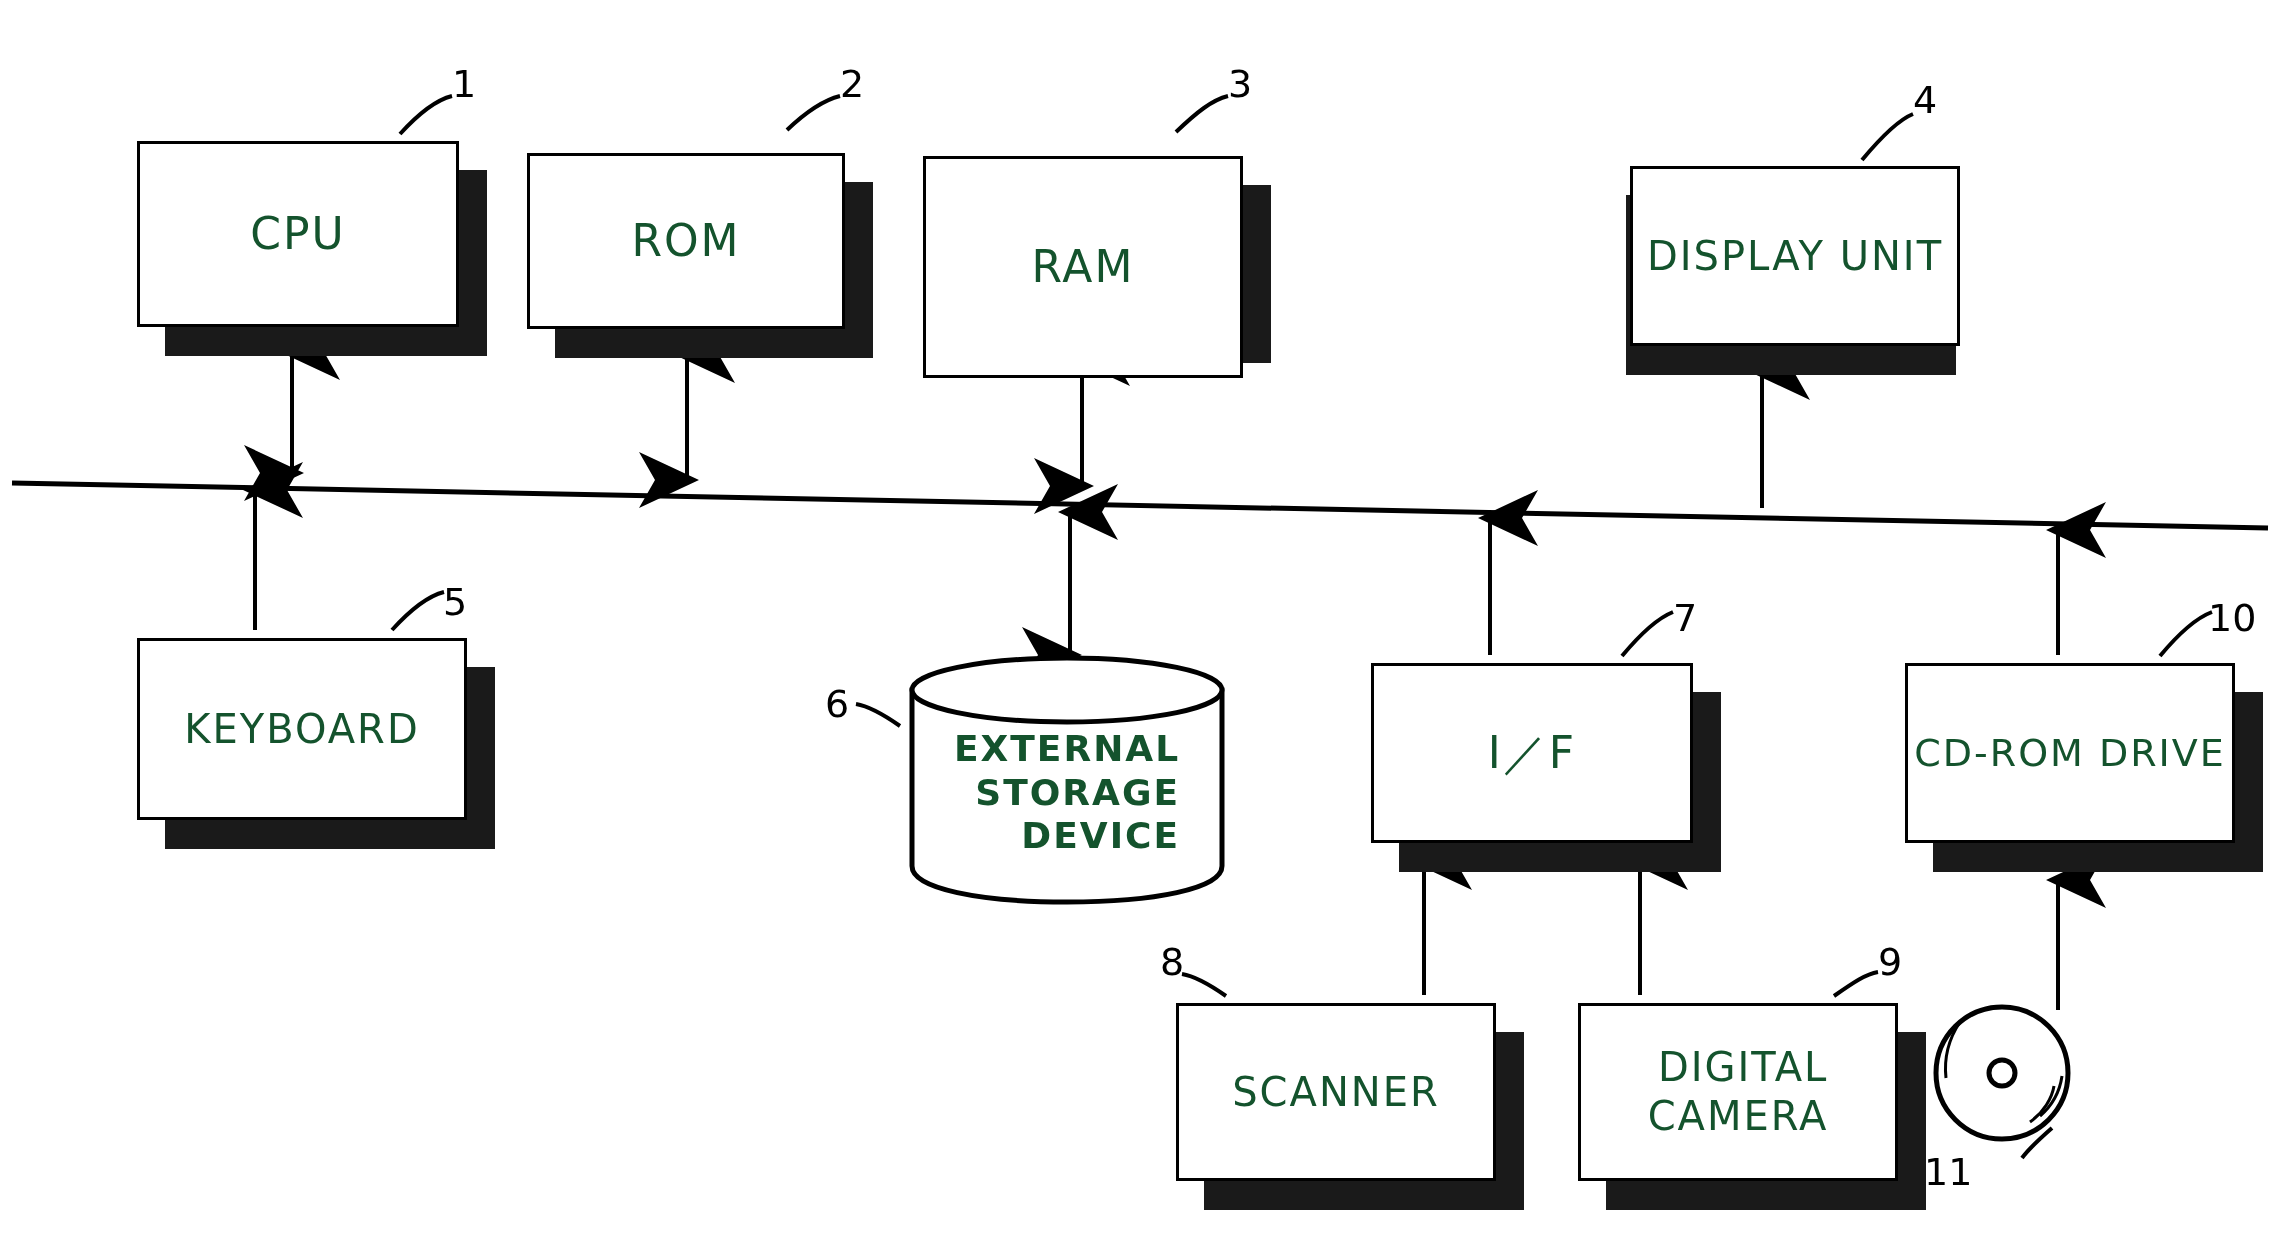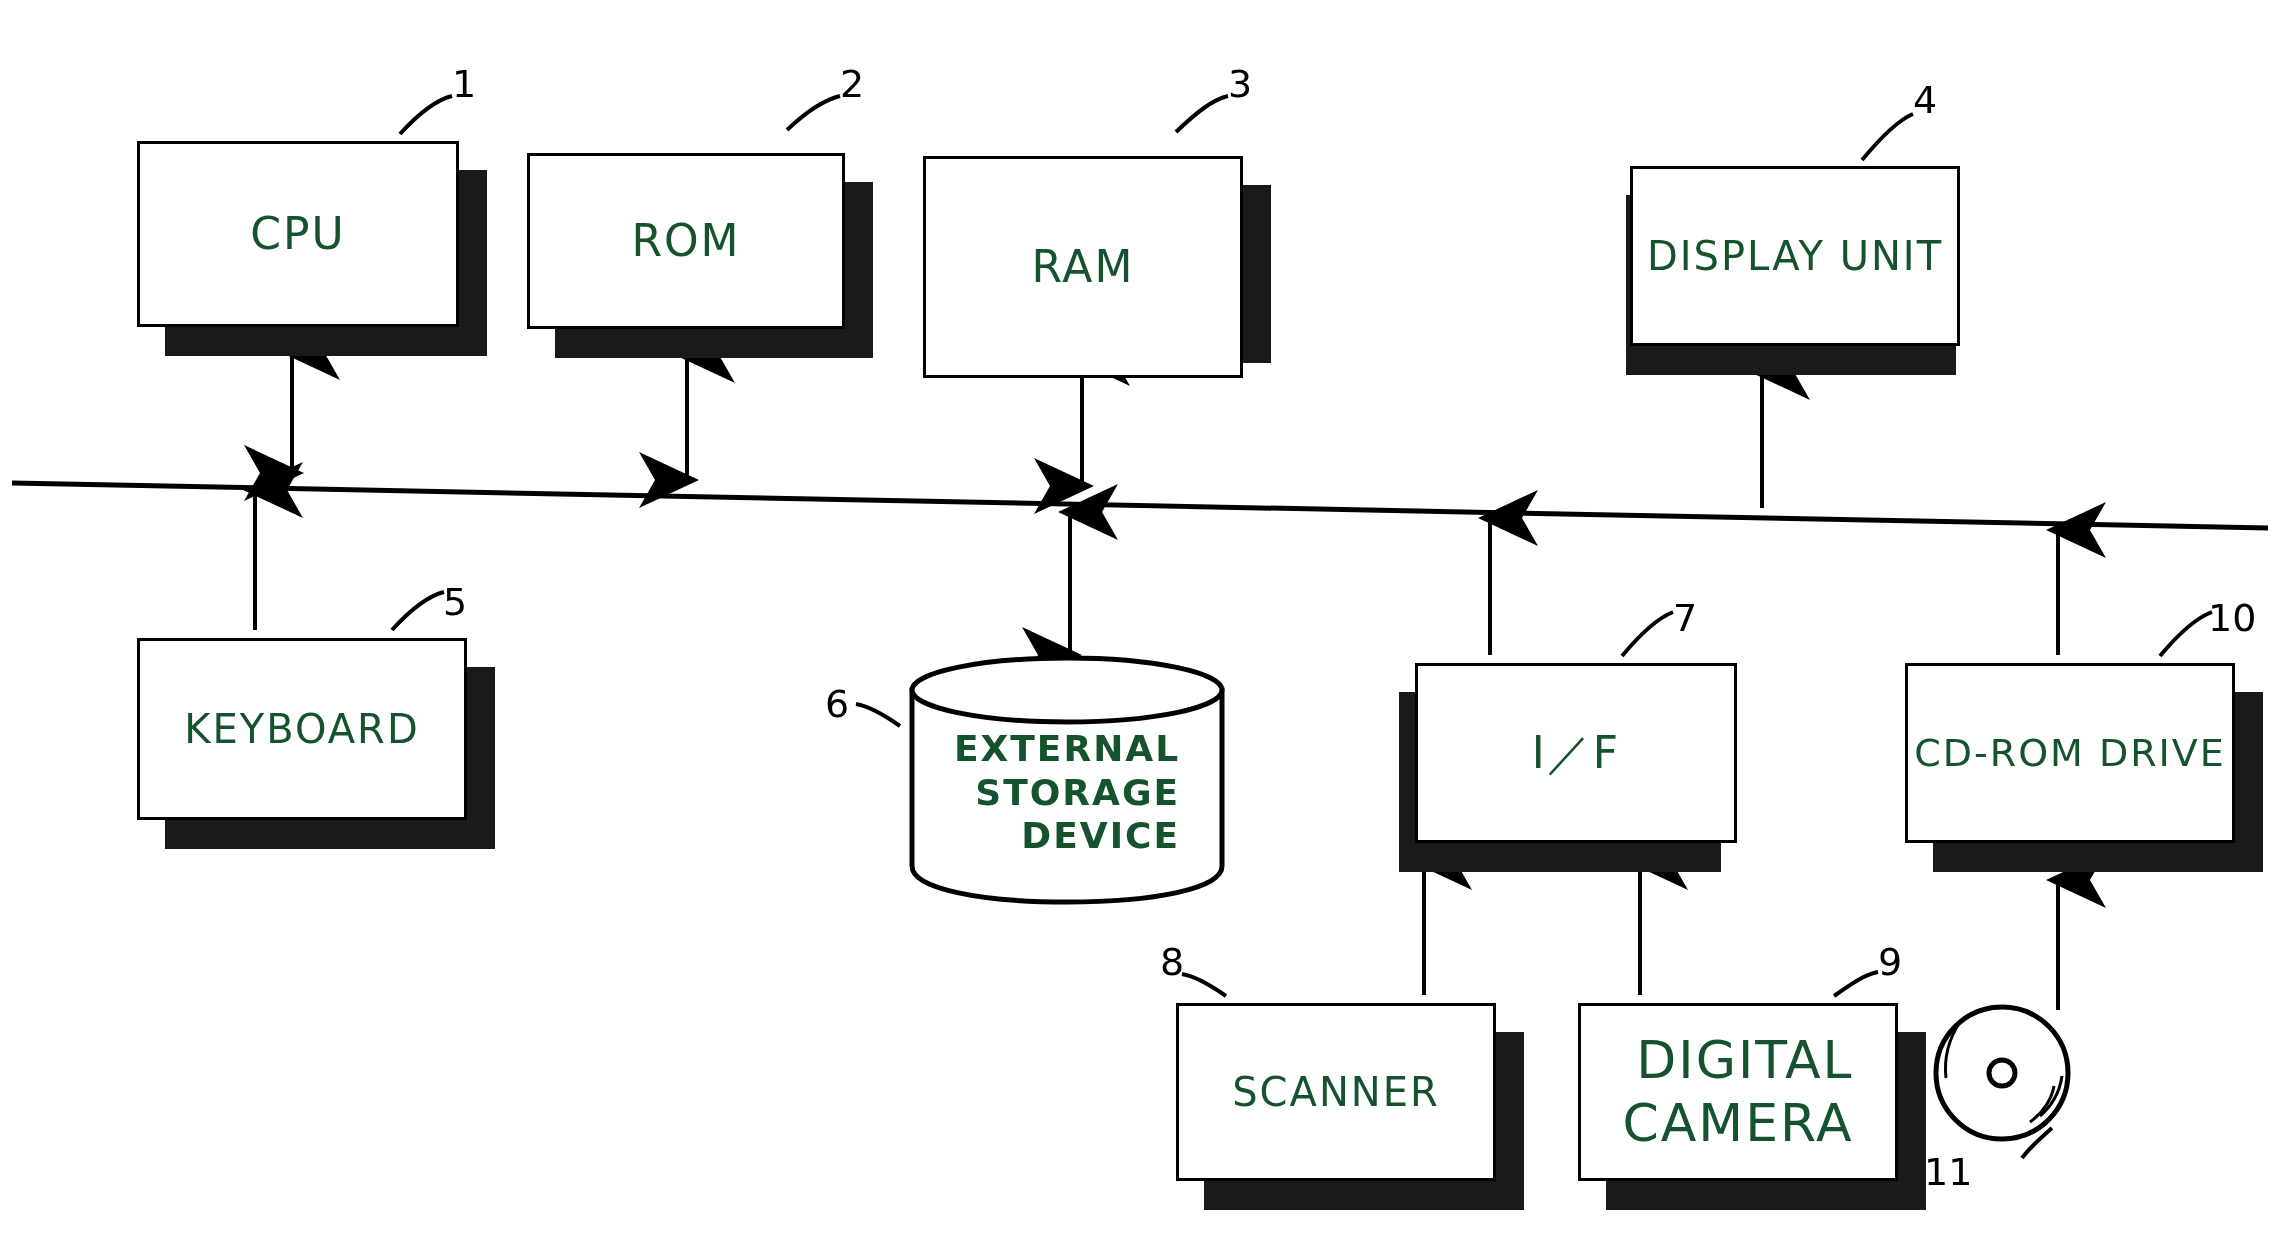--- a/index.html
+++ b/index.html
@@ -175,36 +175,36 @@
   </div>
 
   <div class="node">
     <div class="box-face" style="left:912px;top:700px;width:310px;height:185px;font-size:36px;border:none;background:transparent;white-space:pre-line;font-weight:bold;">EXTERNAL
 STORAGE
 DEVICE</div>
   </div>
 
   <div class="node">
     <div class="box-shadow-blk" style="left:1399px;top:692px;width:322px;height:180px;"></div>
-    <div class="box-face" style="left:1371px;top:663px;width:322px;height:180px;font-size:44px;margin-left:44px;">I／F</div>
+    <div class="box-face" style="left:1371px;top:663px;width:322px;height:180px;font-size:44px;">I／F</div>
   </div>
 
   <div class="node">
     <div class="box-shadow-blk" style="left:1933px;top:692px;width:330px;height:180px;"></div>
     <div class="box-face" style="left:1905px;top:663px;width:330px;height:180px;font-size:38px;">CD-ROM DRIVE</div>
   </div>
 
   <div class="node">
     <div class="box-shadow-blk" style="left:1204px;top:1032px;width:320px;height:178px;"></div>
     <div class="box-face" style="left:1176px;top:1003px;width:320px;height:178px;font-size:40px;">SCANNER</div>
   </div>
 
   <div class="node">
     <div class="box-shadow-blk" style="left:1606px;top:1032px;width:320px;height:178px;"></div>
-    <div class="box-face" style="left:1578px;top:1003px;width:320px;height:178px;font-size:52px;white-space:pre-line;">DIGITAL
+    <div class="box-face" style="left:1578px;top:1003px;width:320px;height:178px;font-size:40px;white-space:pre-line;">DIGITAL
 CAMERA</div>
   </div>
 
   <div class="lead-num" style="left:452px;top:62px;">1</div>
   <div class="lead-num" style="left:840px;top:62px;">2</div>
   <div class="lead-num" style="left:1228px;top:62px;">3</div>
   <div class="lead-num" style="left:1913px;top:78px;">4</div>
   <div class="lead-num" style="left:443px;top:580px;">5</div>
   <div class="lead-num" style="left:825px;top:682px;">6</div>
   <div class="lead-num" style="left:1673px;top:596px;">7</div>

